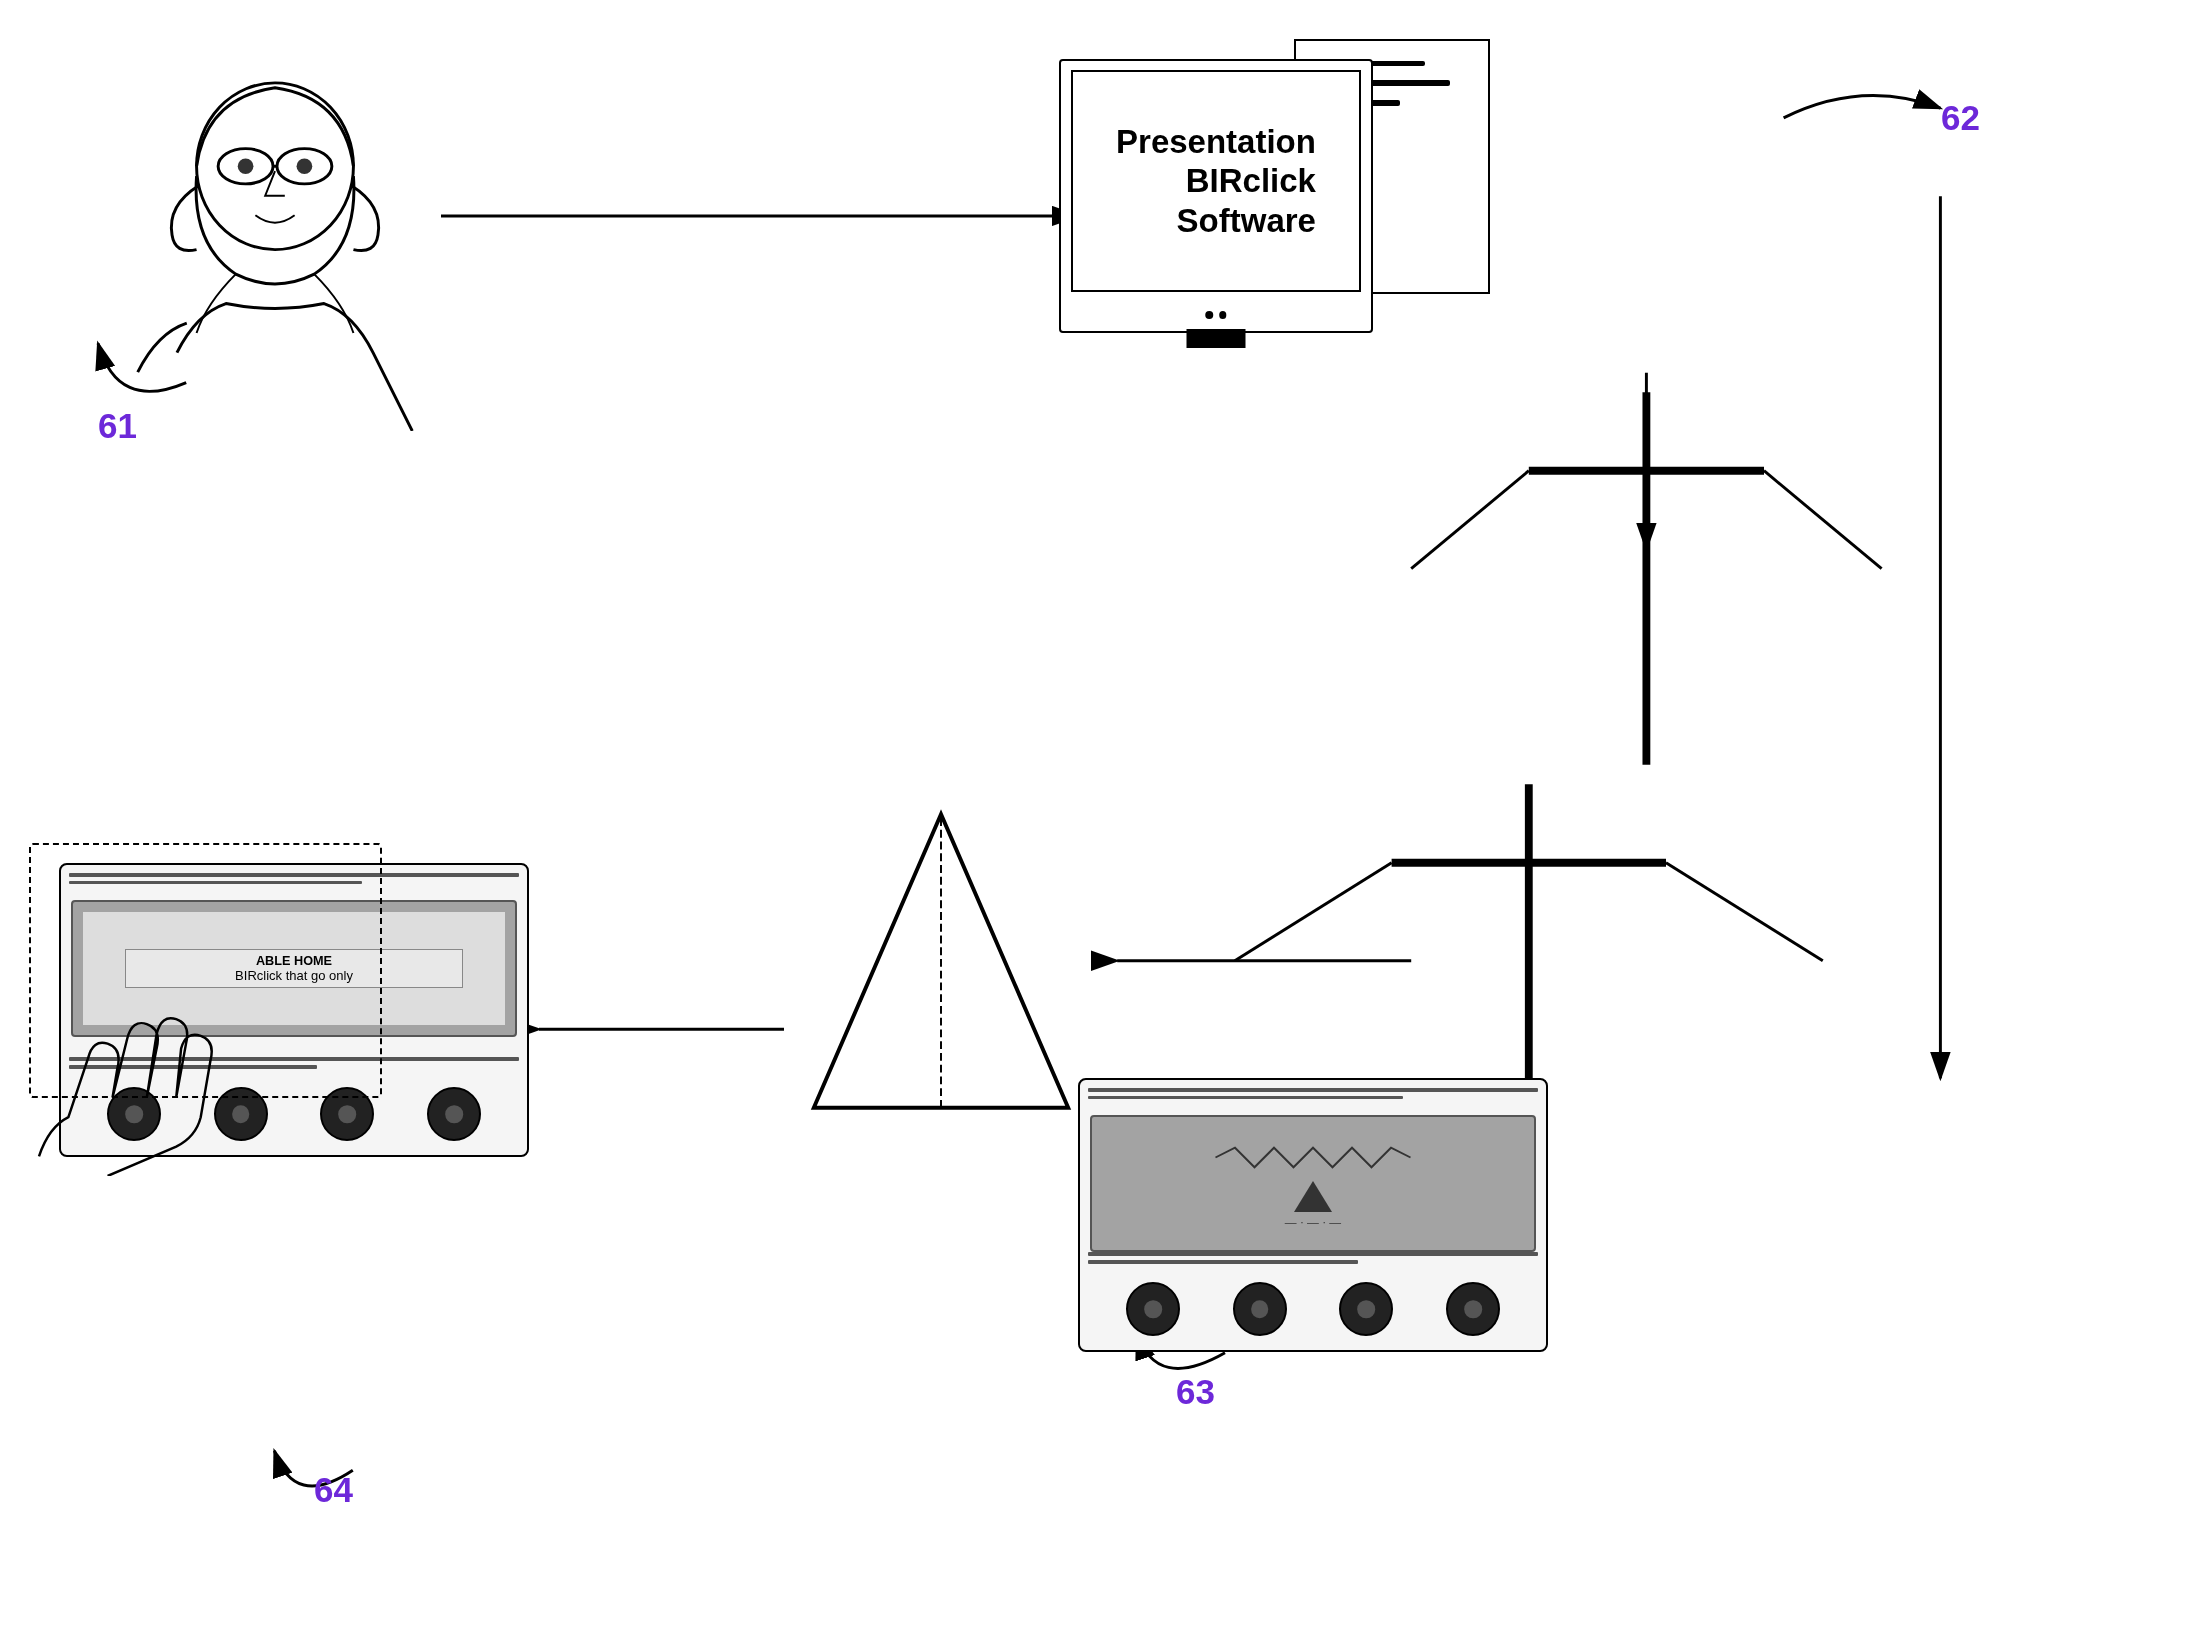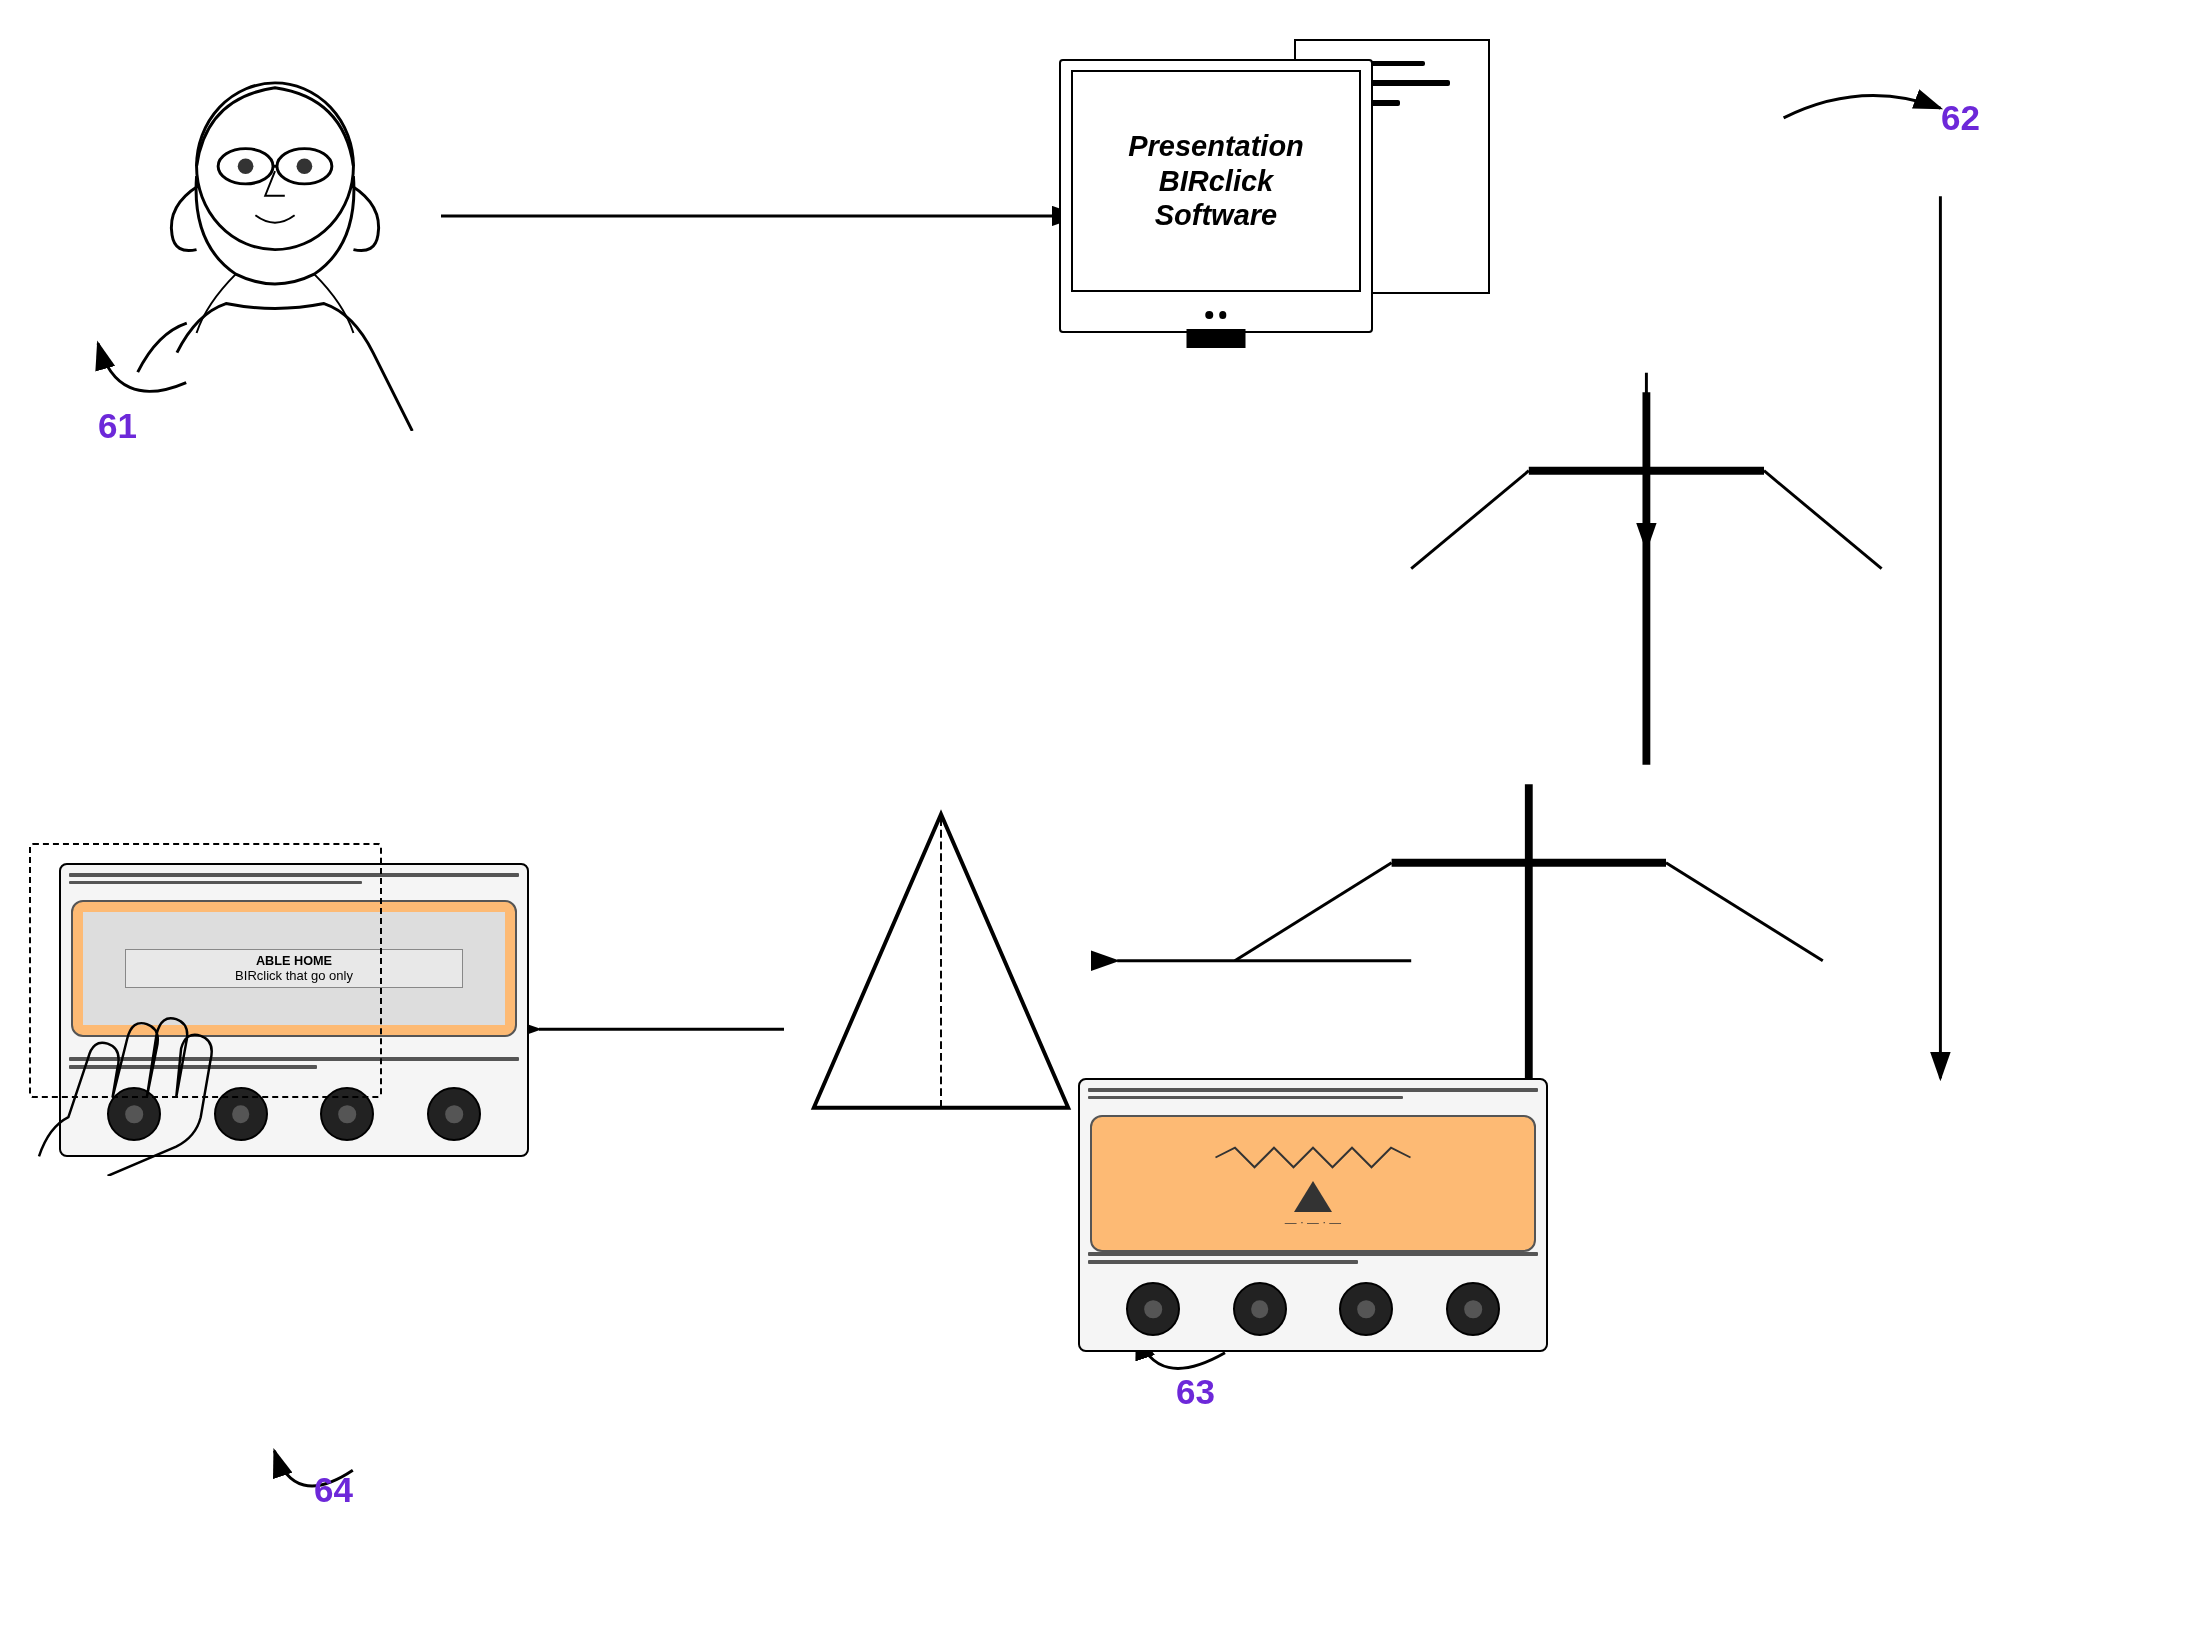--- a/index.html
+++ b/index.html
@@ -67,25 +67,24 @@
       bottom: 39px;
       border: 2px solid #000;
       background: #fff;
       display: flex;
       flex-direction: column;
       justify-content: center;
       align-items: center;
       padding: 7.8px;
     }
     .monitor-screen-text {
-      font-size: 29px;
+      font-size: 33px;
       font-weight: bold;
-      text-align: center;
+      text-align: right;
       line-height: 1.2;
-      font-style: italic;
     }
     .monitor-dots {
       position: absolute;
       bottom: 11.8px;
       left: 50%;
       transform: translateX(-50%);
       display: flex;
       gap: 5.9px;
     }
     .monitor-dot {
@@ -153,22 +152,22 @@
       position: relative;
       overflow: hidden;
     }
     .device-screen-area {
       position: absolute;
       top: 9.8px;
       left: 9.8px;
       right: 9.8px;
       height: 137px;
       border: 2px solid #555;
-      background: #fdba74;
-      border-radius: 12px;
+      background: #a3a3a3;
+      border-radius: 4px;
       overflow: hidden;
     }
     .device-screen-text-box {
       border: 1px solid #888;
       padding: 3.9px 7.8px;
       background: #e8e8e8;
       font-size: 12.7px;
       text-align: center;
       width: 80%;
     }

